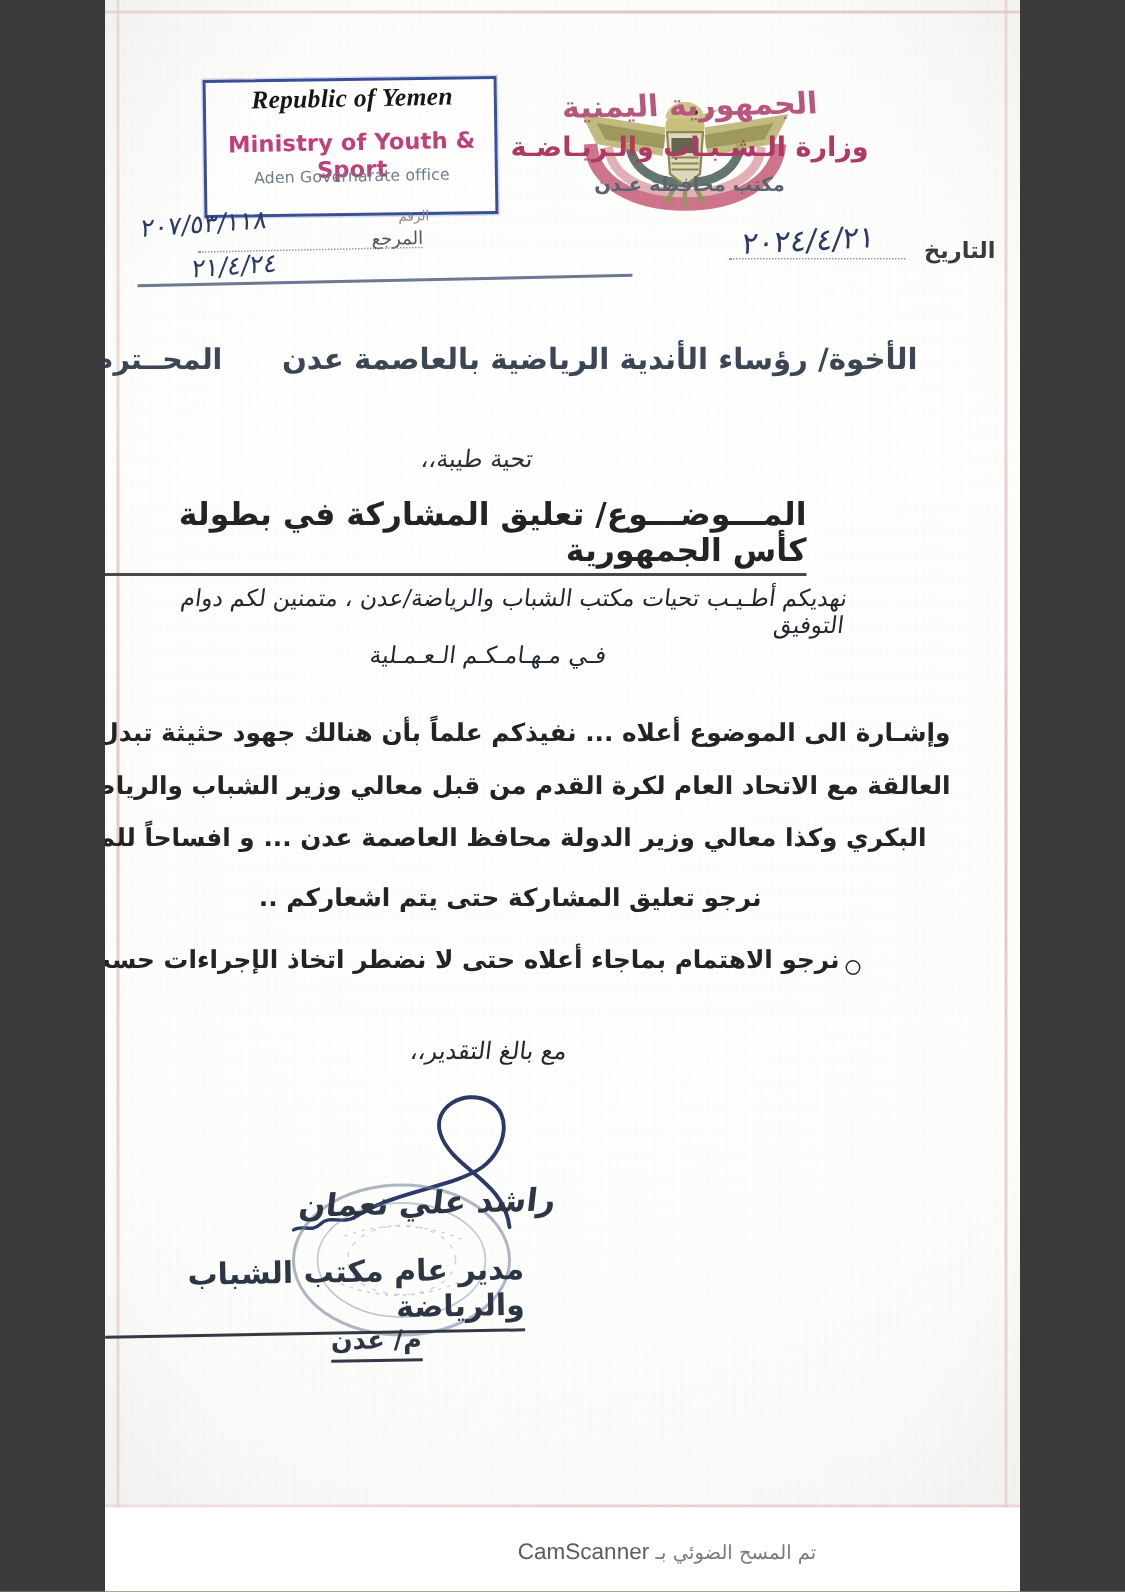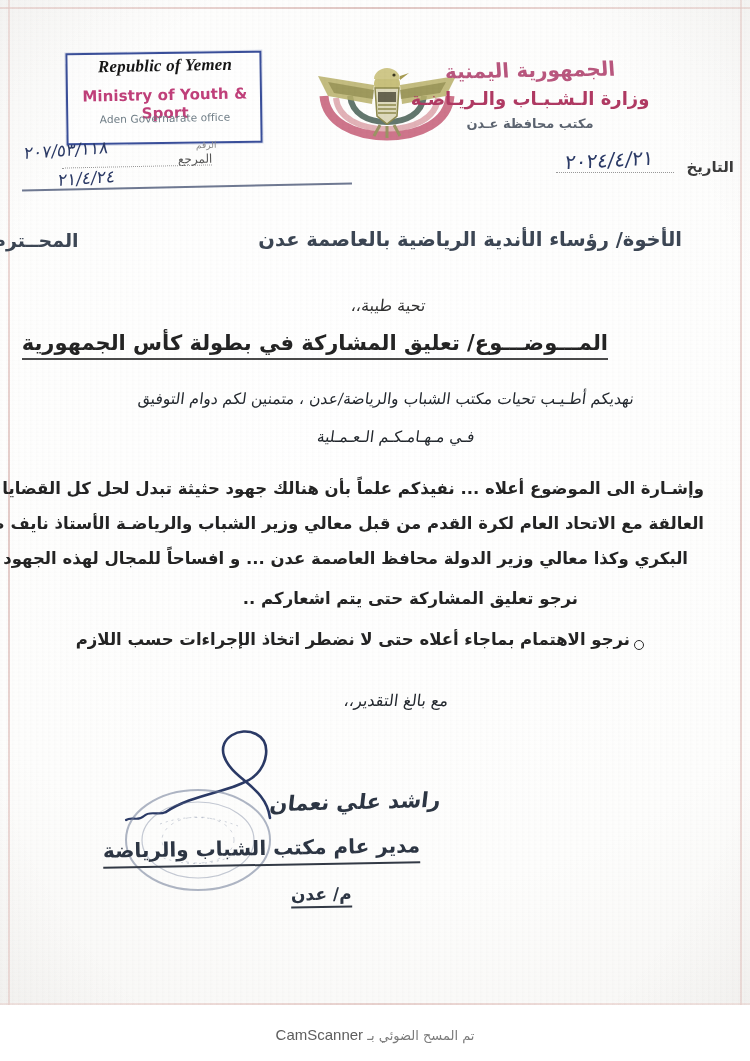--- a/index.html
+++ b/index.html
@@ -6,21 +6,21 @@
   html, body {
     margin: 0;
     padding: 0;
     background: #3a3a3a;
   }
   body {
     font-family: "DejaVu Sans", "Liberation Sans", sans-serif;
   }
   #page {
     position: relative;
-    width: 750px;
+    width: 610px;
     height: 1061px;
     overflow: hidden;
     background: #fef9c3;
     margin: 0 auto;
   }
   
   .paper {
     position: absolute;
     inset: 0;
     background:

